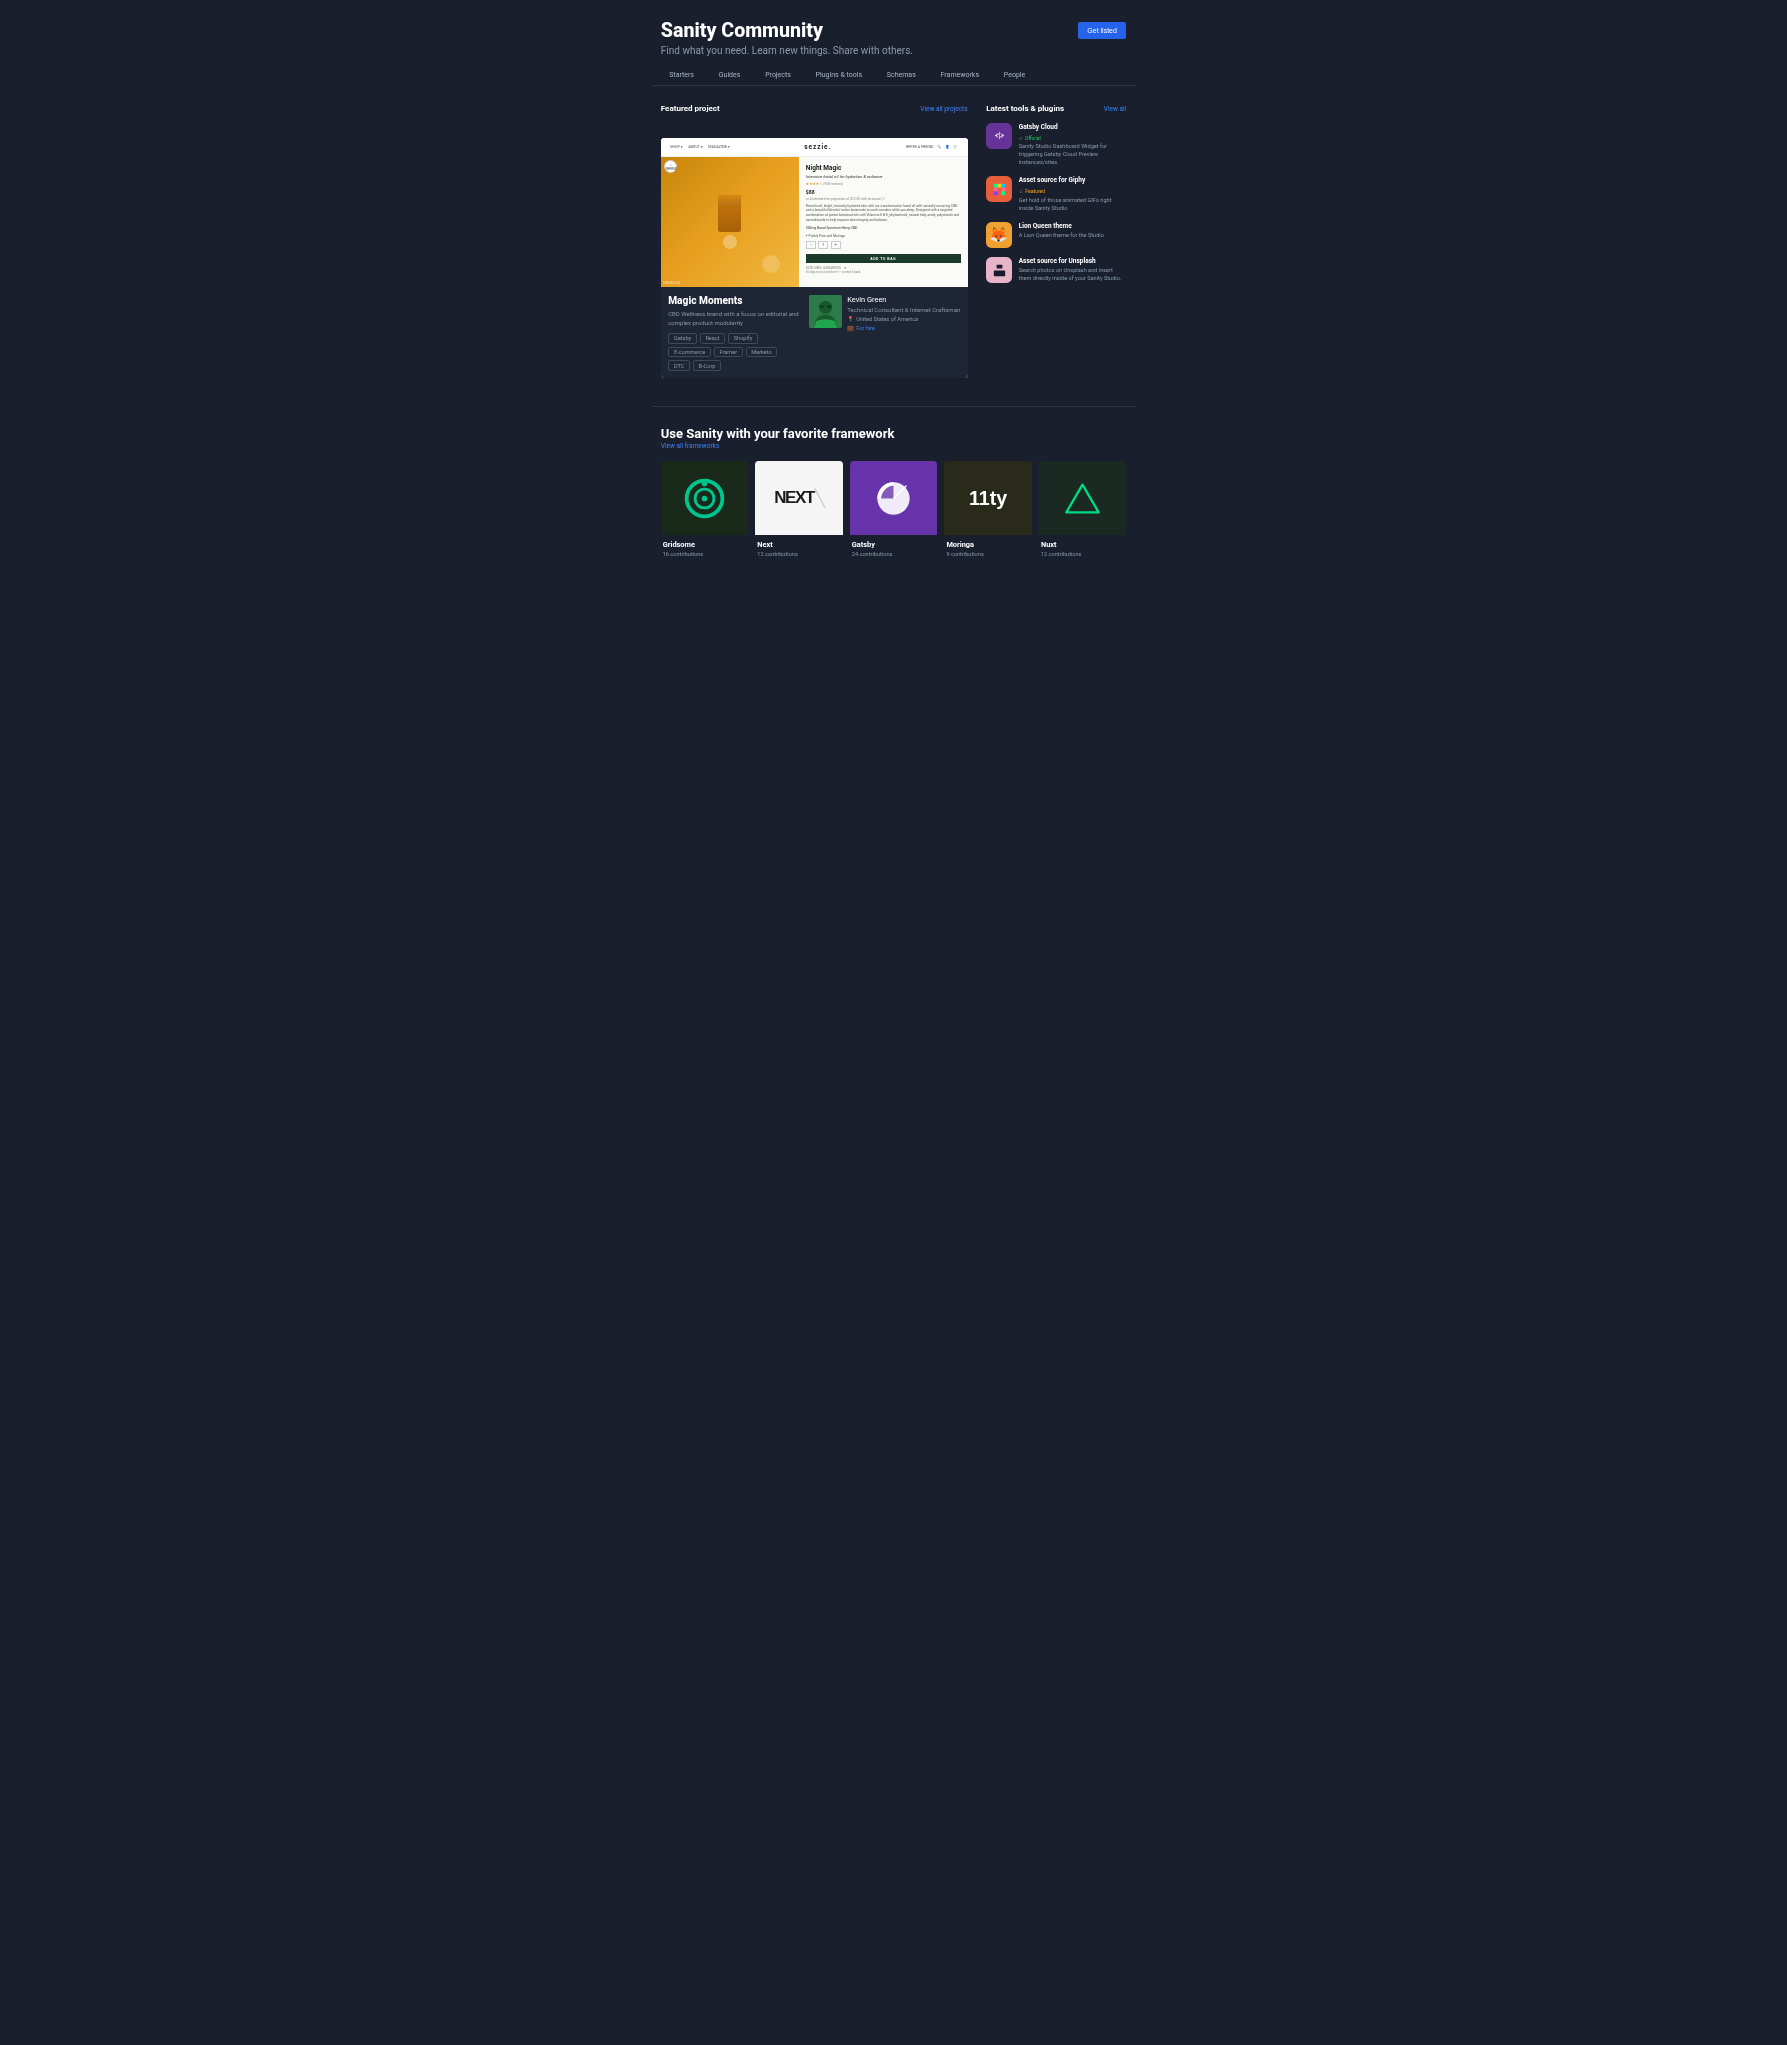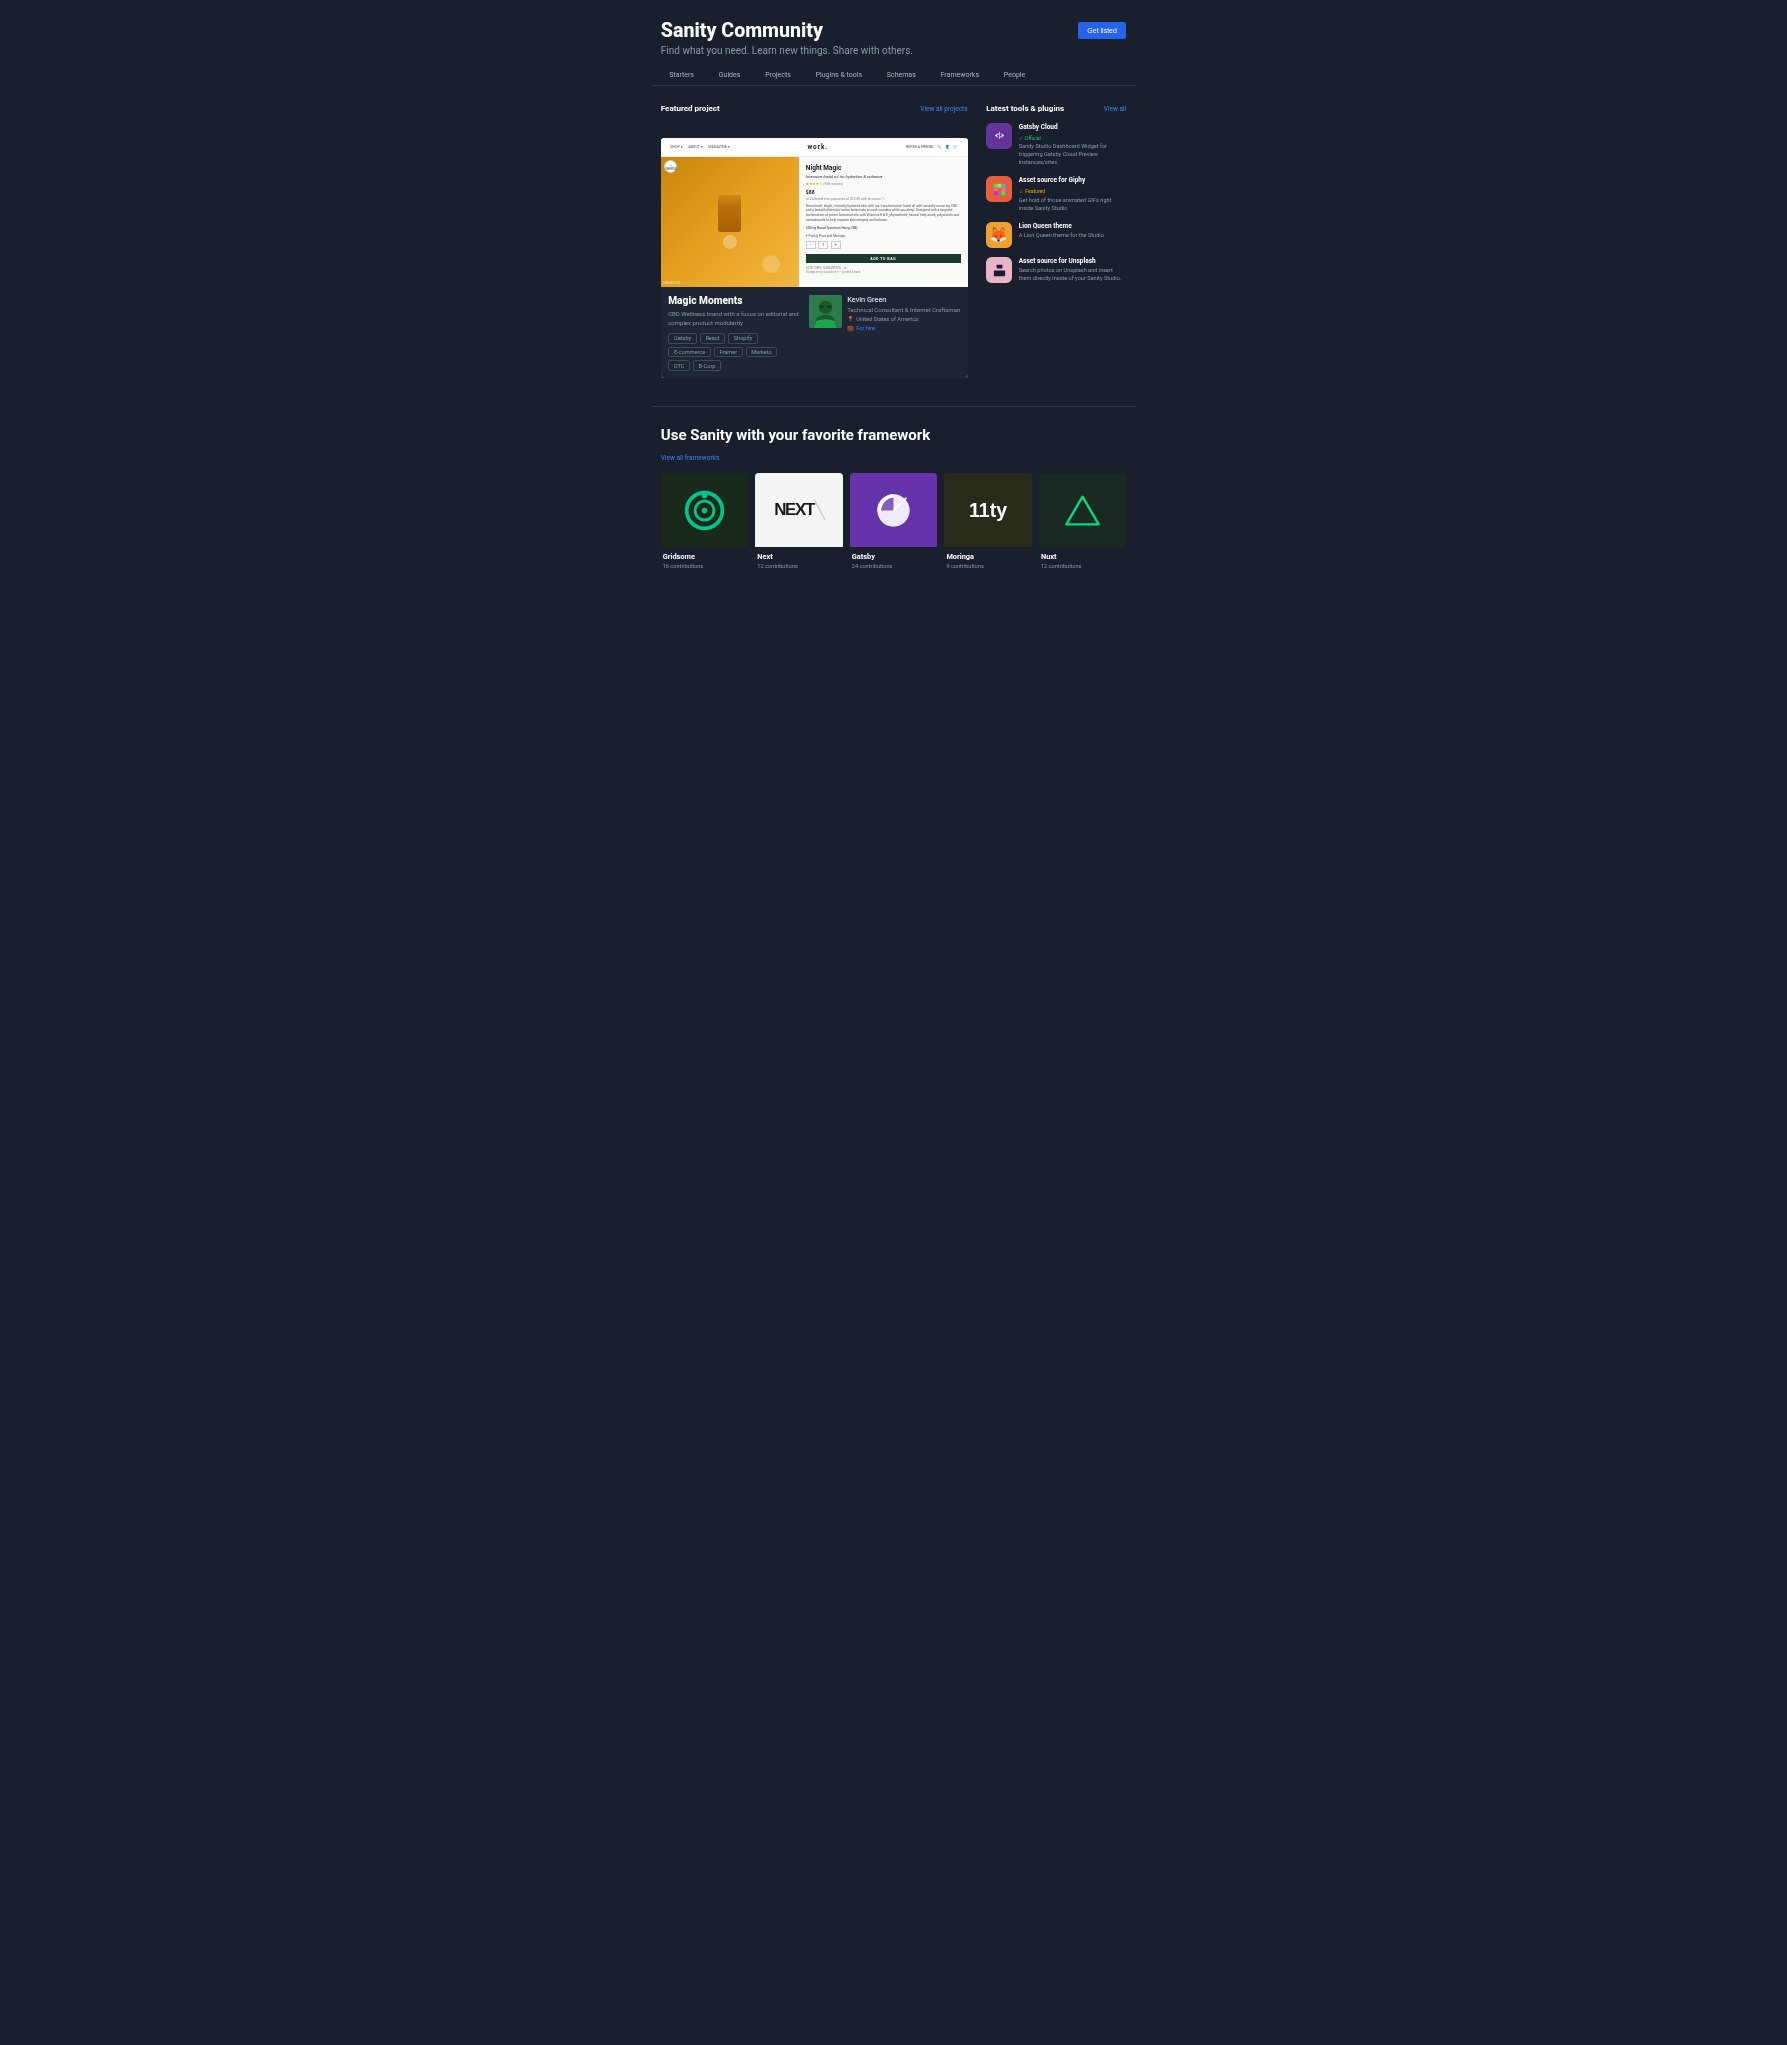--- a/index.html
+++ b/index.html
@@ -332,24 +332,24 @@
       padding: 0 9.3px 18.6px;
       border-top: 0.5px solid #2d3748;
       padding-top: 18.6px;
     }
 
     .frameworks-header {
       margin-bottom: 11.2px;
     }
 
     .frameworks-title {
-      font-size: 15px;
+      font-size: 13px;
       font-weight: 700;
       color: #ffffff;
-      margin-bottom: 9px;
+      margin-bottom: 0;
     }
 
     .frameworks-grid {
       display: flex;
       gap: 7.4px;
     }
 
     .framework-card {
       flex: 1;
       border-radius: 3.7px;
@@ -465,21 +465,21 @@
 
     <div class="project-card">
       <div class="project-screenshot">
         <div class="prima-mockup">
           <div class="prima-nav">
             <div class="prima-nav-left">
               <span>SHOP ▾</span>
               <span>ABOUT ▾</span>
               <span>MAGAZINE ▾</span>
             </div>
-            <div class="prima-brand">work.</div>
+            <div class="prima-brand">sezzie.</div>
             <div class="prima-nav-right">
               <span>REFER A FRIEND</span>
               <span>🔍</span>
               <span>👤</span>
               <span>🛒</span>
             </div>
           </div>
           <div class="prima-body">
             <div class="prima-image-side">
               <div class="prima-verify-badge">✓ VERIFIED</div>

